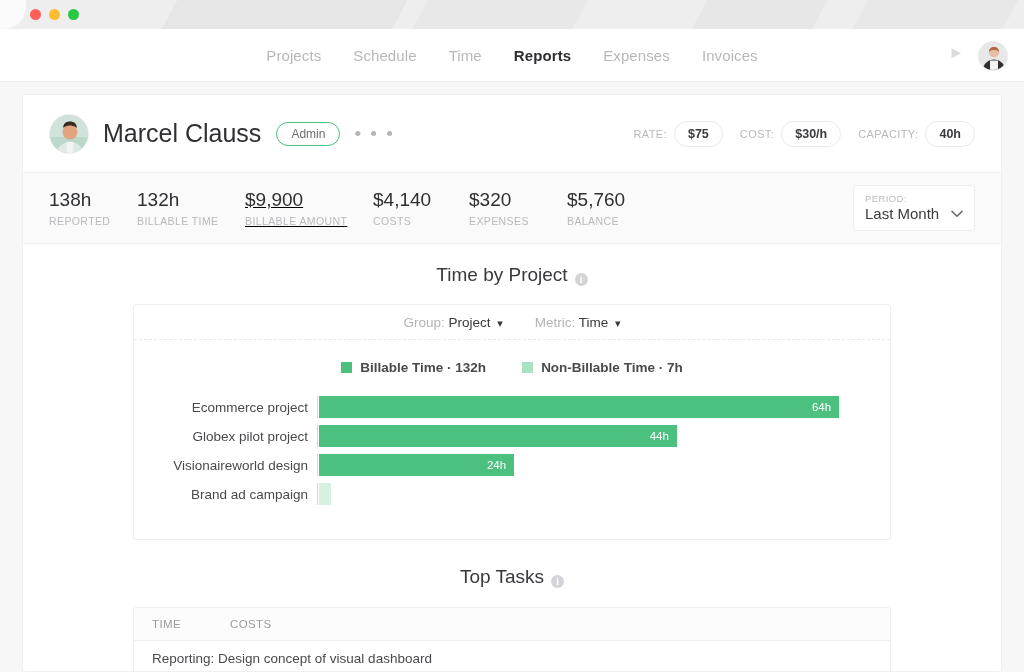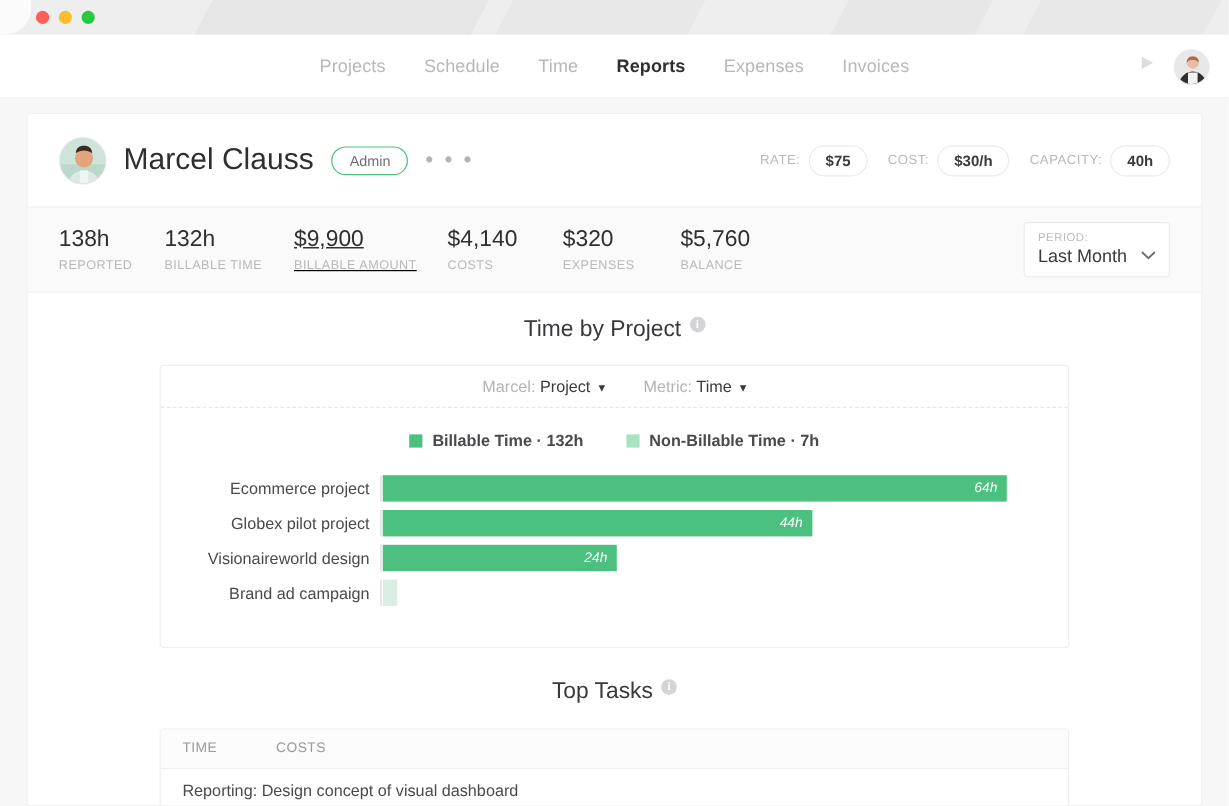--- a/index.html
+++ b/index.html
@@ -217,21 +217,21 @@
     font-size: 9.5px;
     color: #bcbcc0;
     letter-spacing: .4px;
   }
   .period-row { display: flex; align-items: center; justify-content: space-between; }
   .period-value { font-size: 15px; color: #3a3a3e; white-space: nowrap; }
 
   
   .section-title {
     display: flex;
-    align-items: flex-start;
+    align-items: flex-end;
     justify-content: center;
     gap: 7px;
     font-size: 19px;
     color: #3a3a3e;
   }
   .info-icon {
     width: 13px; height: 13px;
     border-radius: 50%;
     background: #d4d4d8;
     color: #ffffff;
@@ -292,21 +292,20 @@
     flex: none;
   }
   .bar-track {
     flex: 1;
     height: 22px;
     display: flex;
     align-items: center;
     border-left: 1px solid #d7d7d9;
     padding-left: 1px;
     position: relative;
-    font-style: italic;
   }
   .bar-fill {
     height: 22px;
     background: #4cc17f;
     display: flex;
     align-items: center;
     justify-content: flex-end;
     padding-right: 8px;
     color: #ffffff;
     font-size: 11.5px;
@@ -466,21 +465,21 @@
 
     <div style="padding-top:20px;">
       <div class="section-title">
         <span>Time by Project</span>
         <span class="info-icon">i</span>
       </div>
 
       <div class="chart-card">
         <div class="chart-controls">
           <span class="control">
-            <span class="ctl-label">Marcel:</span>
+            <span class="ctl-label">Group:</span>
             <span>Project</span>
             <span class="chev">▾</span>
           </span>
           <span class="control">
             <span class="ctl-label">Metric:</span>
             <span>Time</span>
             <span class="chev">▾</span>
           </span>
         </div>
 

